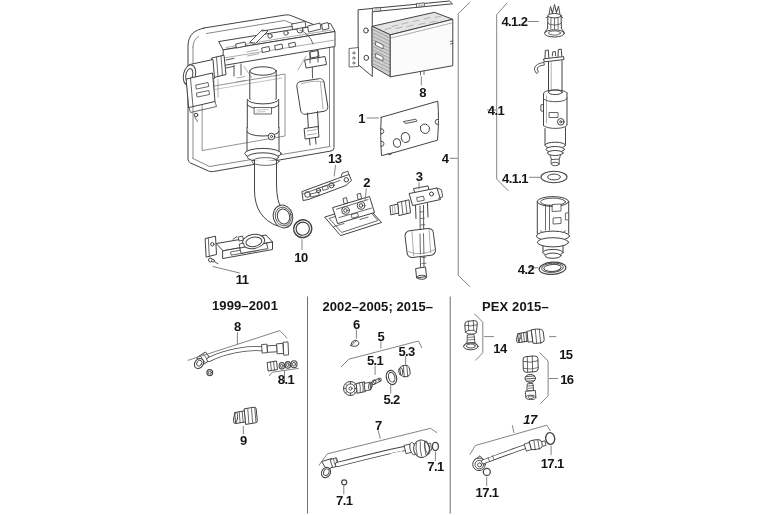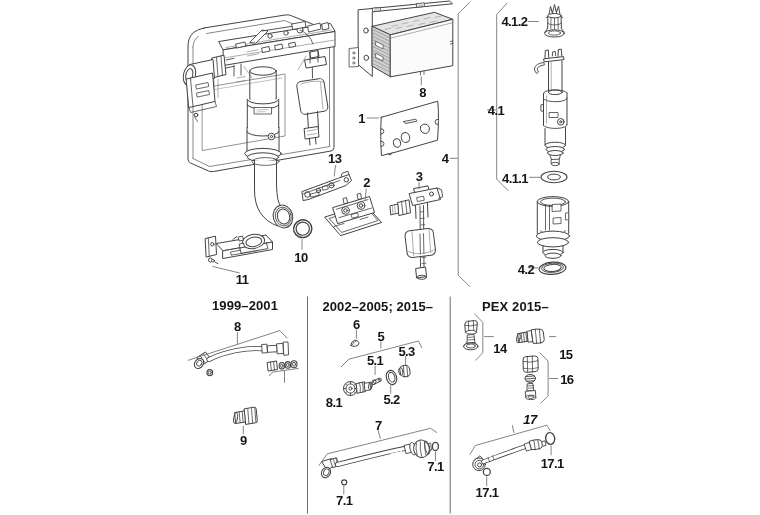--- a/index.html
+++ b/index.html
@@ -490,21 +490,21 @@
       <div class="lbl part" style="left: 366.5px; top: 182.3px;">2</div>
       <div class="lbl part" style="left: 419.1px; top: 176.1px;">3</div>
       <div class="lbl part" style="left: 301px; top: 257px;">10</div>
       <div class="lbl part" style="left: 242px; top: 278.5px;">11</div>
       <div class="lbl part" style="left: 445px; top: 158.4px;">4</div>
       <div class="lbl part" style="left: 476px; top: 110px; margin-left: 20px;">4.1</div>
       <div class="lbl part" style="left: 514.4px; top: 21.3px;">4.1.2</div>
       <div class="lbl part" style="left: 515px; top: 177.5px;">4.1.1</div>
       <div class="lbl part" style="left: 526px; top: 268.5px;">4.2</div>
       <div class="lbl part" style="left: 237.4px; top: 326.2px;">8</div>
-      <div class="lbl part" style="left: 286px; top: 402px; margin-left: 48px;">8.1</div>
+      <div class="lbl part" style="left: 286px; top: 379px;">8.1</div>
       <div class="lbl part" style="left: 243.3px; top: 440.2px;">9</div>
       <div class="lbl part" style="left: 356.4px; top: 323.9px;">6</div>
       <div class="lbl part" style="left: 380.9px; top: 335.7px;">5</div>
       <div class="lbl part" style="left: 375.1px; top: 360.2px;">5.1</div>
       <div class="lbl part" style="left: 406.6px; top: 350.6px; text-align: right;">5.3</div>
       <div class="lbl part" style="left: 391.6px; top: 399.2px;">5.2</div>
       <div class="lbl part" style="left: 378.4px; top: 424.8px;">7</div>
       <div class="lbl part" style="left: 435.5px; top: 466.3px;">7.1</div>
       <div class="lbl part" style="left: 344.2px; top: 500px;">7.1</div>
       <div class="lbl part" style="left: 500px; top: 348px;">14</div>

